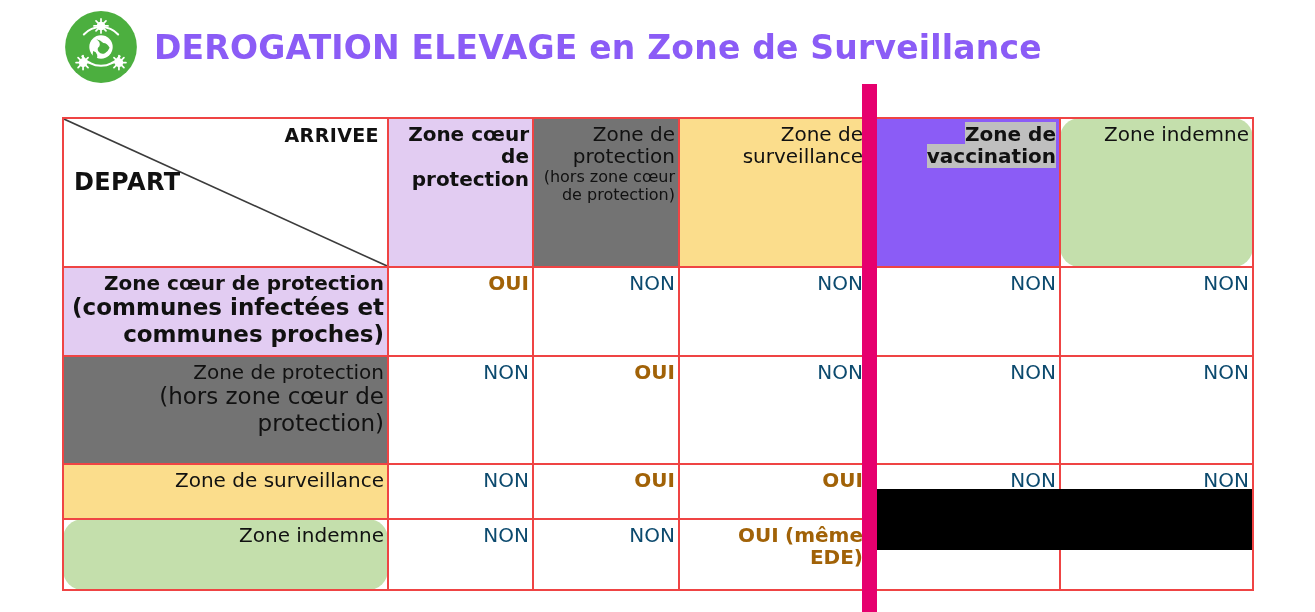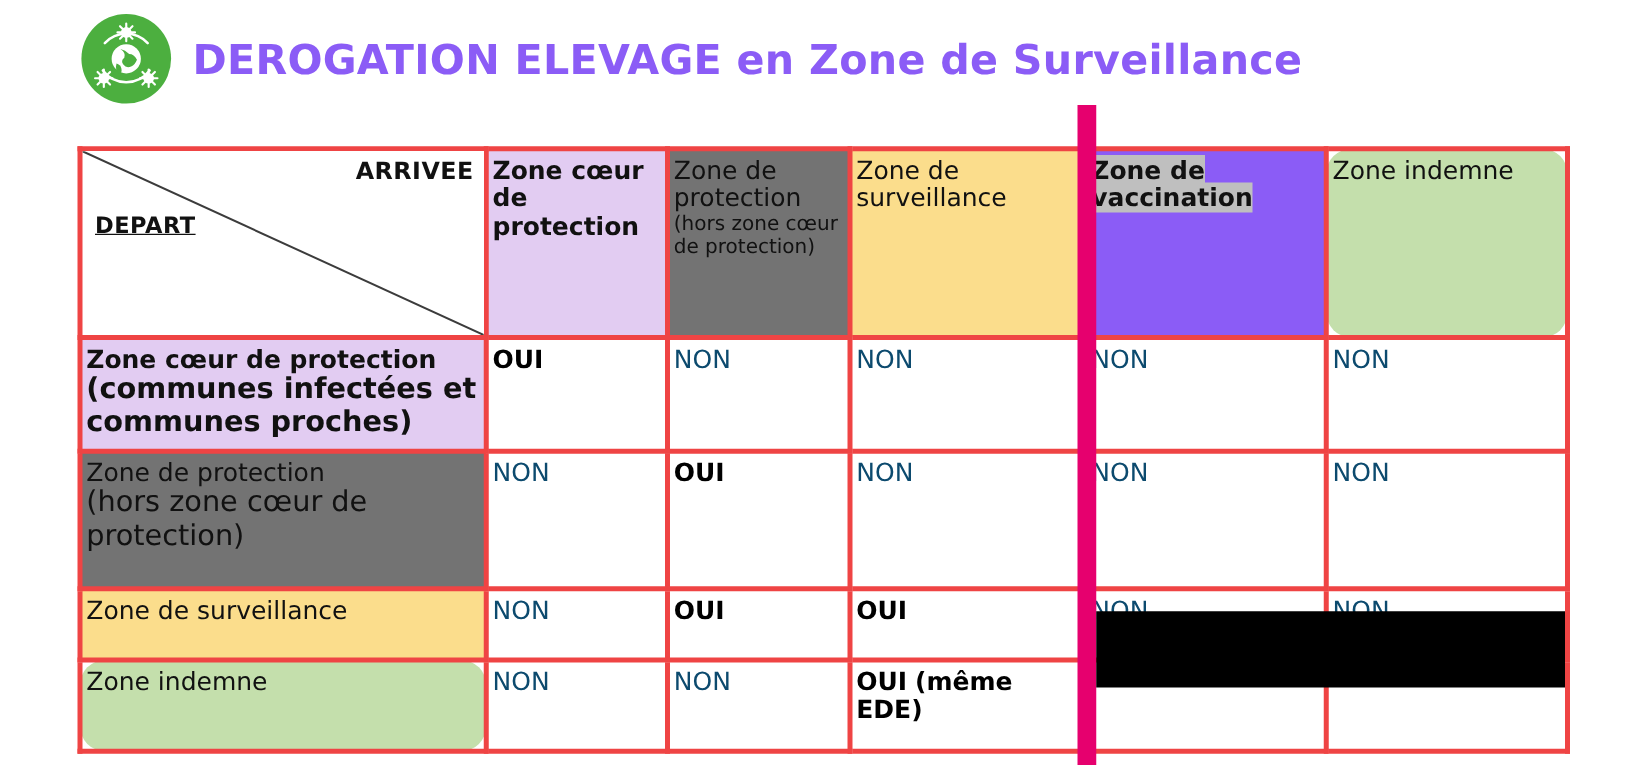--- a/index.html
+++ b/index.html
@@ -45,22 +45,22 @@
     top: 117px;
     width: 1190px;
   }
   table.matrix {
     border-collapse: collapse;
     table-layout: fixed;
     width: 1190px;
     background: #ffffff;
   }
   table.matrix td {
-    border: 4px solid #ef4444;
-    text-align: left;
+    border: 2px solid #ef4444;
+    text-align: right;
     vertical-align: top;
     font-size: 20px;
     color: #111111;
     padding: 4px 3px 3px 3px;
     line-height: 1.12;
   }
 
   
   col.c-corner { width: 325px; }
   col.c-zone   { width: 145px; }
@@ -88,25 +88,24 @@
     top: 6px;
     font-size: 19px;
     font-weight: bold;
     color: #111111;
     letter-spacing: 0.4px;
   }
   .corner-depart {
     position: absolute;
     left: 10px;
     top: 50px;
-    font-size: 18px;
+    font-size: 24px;
     font-weight: bold;
     color: #111111;
     letter-spacing: 0.4px;
-    text-decoration: underline;
   }
 
   td.head {
     vertical-align: top;
     padding-top: 6px;
     font-size: 20px;
   }
   td.head .sub {
     font-size: 16px;
     display: block;
@@ -131,21 +130,21 @@
   td.rowlabel.single {
     vertical-align: top;
   }
 
   td.val {
     vertical-align: top;
     padding-top: 6px;
     font-size: 20px;
   }
   .oui {
-    color: #000000;
+    color: #a16207;
     font-weight: bold;
   }
   .non {
     color: #0c4a6e;
     font-weight: normal;
   }
 
   
   tr.r-head td { height: 140px; }
   tr.r1 td { height: 80px; }

